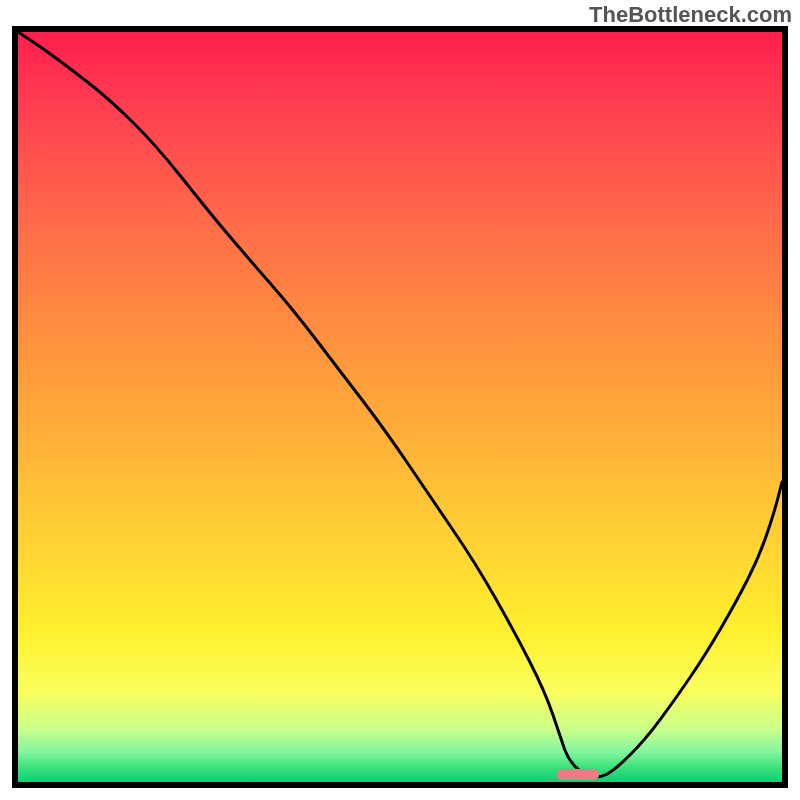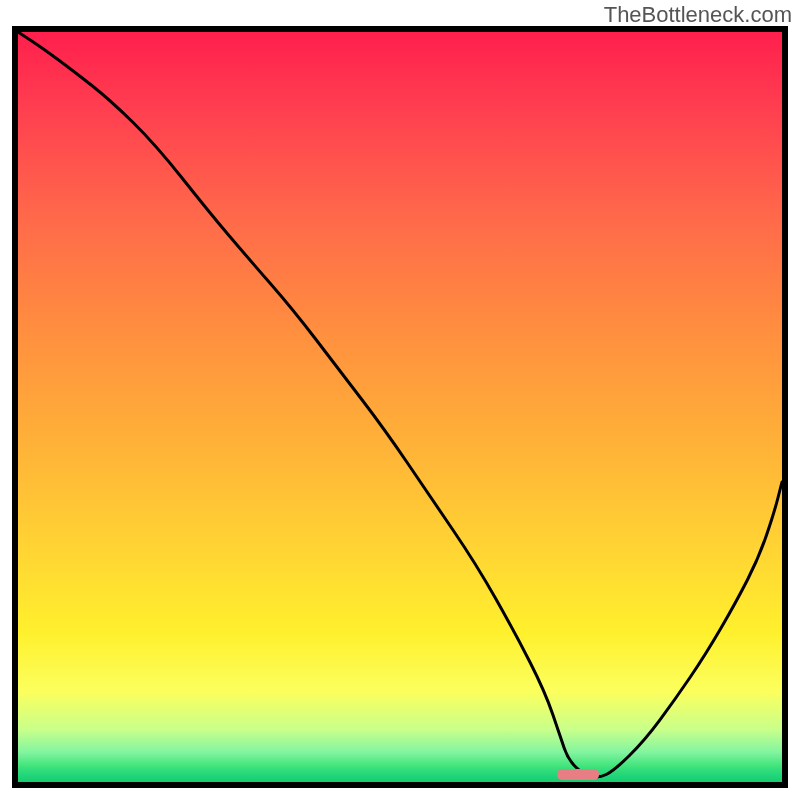--- a/index.html
+++ b/index.html
@@ -14,21 +14,21 @@
     position: relative;
     width: 800px;
     height: 800px;
   }
   .watermark {
     position: absolute;
     top: 2px;
     right: 8px;
     color: #555555;
     font-size: 22px;
-    font-weight: normal;
+    font-weight: bold;
     z-index: 50;
   }
   .chart-area {
     position: absolute;
     left: 12px;
     top: 26px;
     width: 776px;
     height: 762px;
     border: 6px solid #000000;
     box-sizing: border-box;

